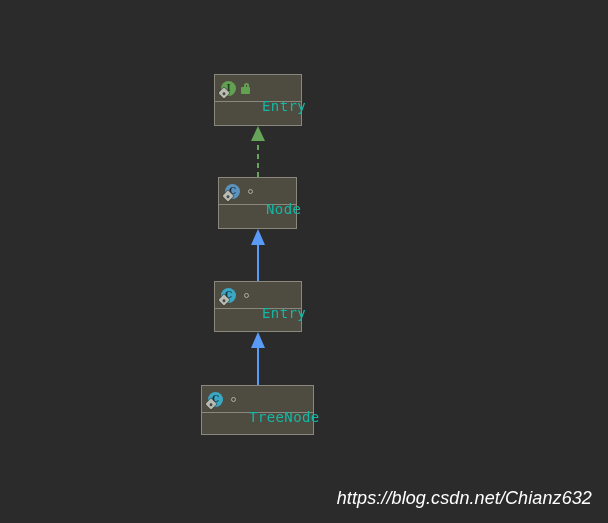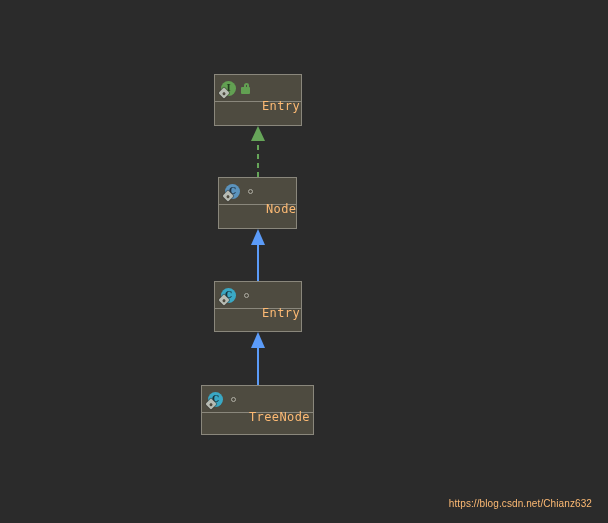--- a/index.html
+++ b/index.html
@@ -46,22 +46,22 @@
     height: 27px;
     padding: 0 6px 0 5px;
     border-bottom: 1px solid #8a877c;
     box-sizing: border-box;
     white-space: nowrap;
   }
   .uml-body {
     flex: 1 1 auto;
   }
   .uml-title {
-    color: #fdba74;
-    font-size: 12px;
+    color: #14b8a6;
+    font-size: 14px;
     letter-spacing: 0.4px;
     line-height: 1;
     margin-top: 36px;
   }
 
   
   .icon-slot {
     position: relative;
     width: 17px;
     height: 17px;
@@ -154,25 +154,26 @@
     border: 1px solid #b0aea4;
     border-radius: 50%;
     box-sizing: border-box;
   }
 
   
   #watermark {
     position: absolute;
     right: 16px;
     bottom: 14px;
-    color: #fdba74;
+    color: #ffffff;
     font-family: "Liberation Sans", sans-serif;
-    font-size: 10px;
+    font-size: 18px;
     letter-spacing: 0.1px;
     white-space: nowrap;
+    font-style: italic;
   }
 </style>
 </head>
 <body>
 
 <div id="diagram-canvas">
 
   <svg id="connectors" viewBox="0 0 608 523" width="608" height="523">
 
     <g>

